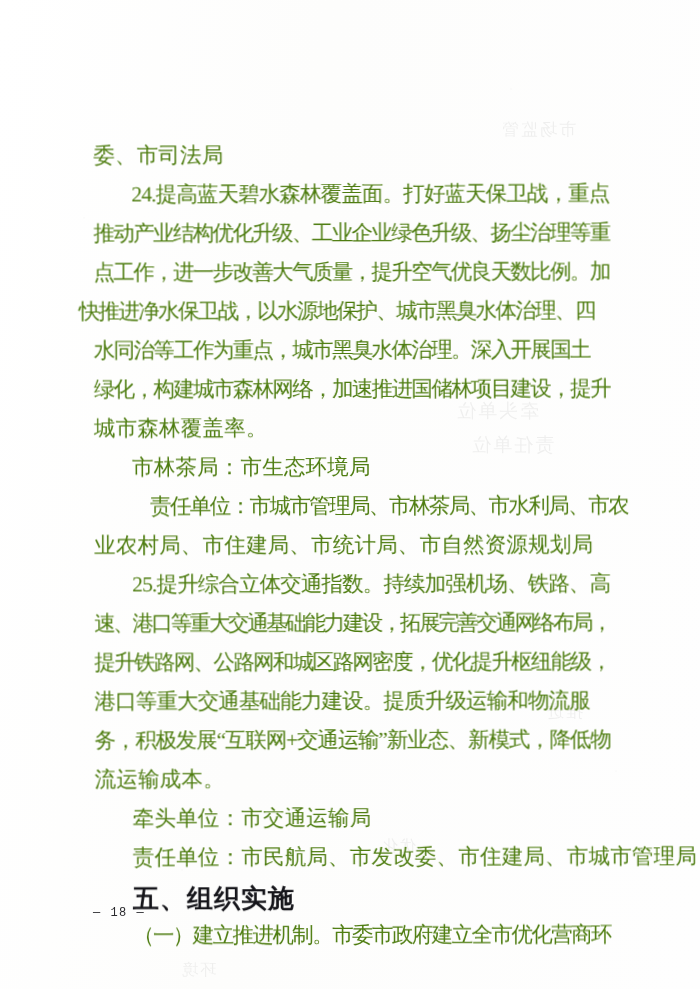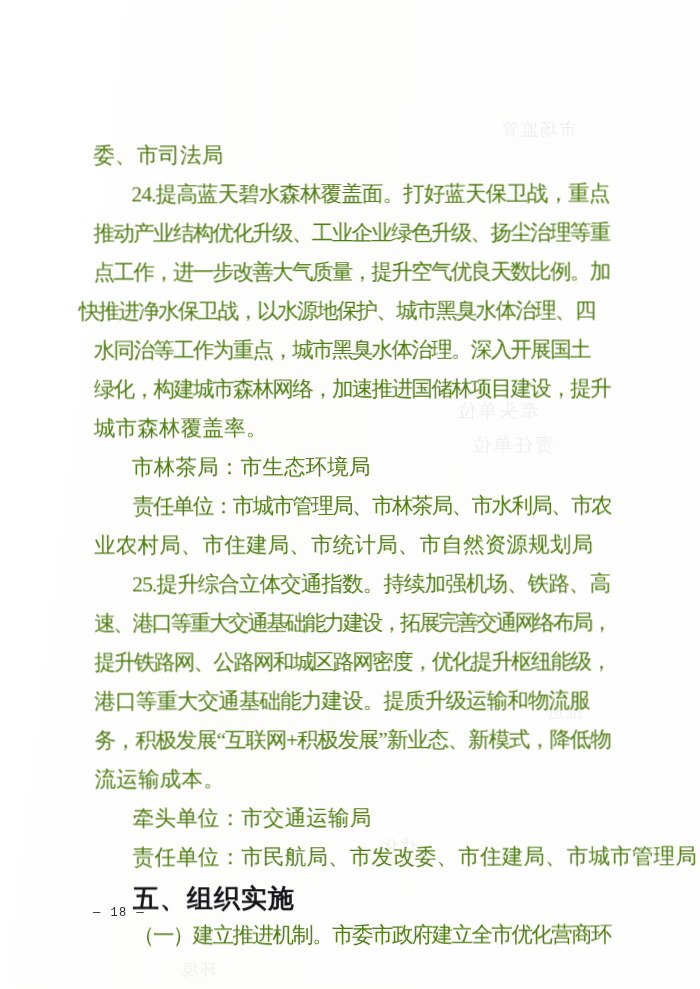--- a/index.html
+++ b/index.html
@@ -149,21 +149,21 @@
       </div>
 
     <div class="line body-line justify" style="left:93px; top:379px; width:516px;">
         <span style="display: inline-block; letter-spacing: -1.65396px;">绿化，构建城市森林网络，加速推进国储林项目建设，提升</span>
       </div>
 
     <div class="line body-line" style="left:93px; top:418px;">城市森林覆盖率。</div>
 
     <div class="line body-line" style="left:131px; top:457px;">市林茶局：市生态环境局</div>
 
-    <div class="line body-line justify" style="left:132px; top:496px; width:478px;">
+    <div class="line body-line justify" style="left:149px; top:496px; width:478px;">
         <span style="display: inline-block; letter-spacing: -1.58385px;">责任单位：市城市管理局、市林茶局、市水利局、市农</span>
       </div>
 
     <div class="line body-line" style="left:93px; top:535px;">业农村局、市住建局、市统计局、市自然资源规划局</div>
 
     <div class="line body-line justify" style="left:131px; top:574px; width:478px;">
         <span style="display: inline-block; letter-spacing: -0.874998px;">25.提升综合立体交通指数。持续加强机场、铁路、高</span>
       </div>
 
     <div class="line body-line justify" style="left:93px; top:613px; width:516px;">
@@ -172,21 +172,21 @@
 
     <div class="line body-line justify" style="left:93px; top:652px; width:516px;">
         <span style="display: inline-block; letter-spacing: -1.65396px;">提升铁路网、公路网和城区路网密度，优化提升枢纽能级，</span>
       </div>
 
     <div class="line body-line justify" style="left:93px; top:691px; width:516px;">
         <span style="display: inline-block; letter-spacing: -0.859998px;">港口等重大交通基础能力建设。提质升级运输和物流服</span>
       </div>
 
     <div class="line body-line justify" style="left:93px; top:730px; width:516px;">
-        <span style="display: inline-block; letter-spacing: -1.15648px;">务，积极发展“互联网+积极发展”新业态、新模式，降低物</span>
+        <span style="display: inline-block; letter-spacing: -1.15648px;">务，积极发展“互联网+交通运输”新业态、新模式，降低物</span>
       </div>
 
     <div class="line body-line" style="left:93px; top:769px;">流运输成本。</div>
 
     <div class="line body-line" style="left:131px; top:808px;">牵头单位：市交通运输局</div>
 
     <div class="line body-line" style="left:131px; top:847px;">责任单位：市民航局、市发改委、市住建局、市城市管理局</div>
 
     <div class="line heading" style="left:131px; top:886px;">五、组织实施</div>
 

